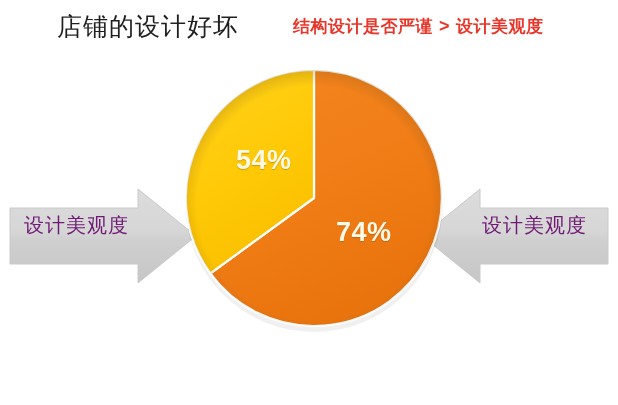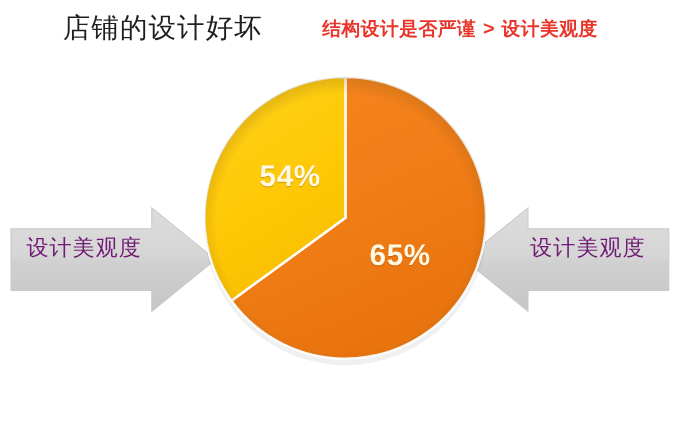--- a/index.html
+++ b/index.html
@@ -126,21 +126,21 @@
       <path d="M136,138 L136,10 A128,128 0 1,1 32.4,213.4 Z" fill="url(#orGrad)" stroke="#ffffff" stroke-width="2.2"></path>
 
       <path d="M136,138 L32.4,213.4 A128,128 0 0,1 136,10 Z" fill="url(#ylGrad)" stroke="#ffffff" stroke-width="2.2"></path>
 
       <circle cx="136" cy="138" r="128" fill="url(#shadow)"></circle>
     </svg>
   </div>
 
   <div class="pct pct-yellow">54%</div>
 
-  <div class="pct pct-orange">65%</div>
+  <div class="pct pct-orange">74%</div>
 
   <div class="foot">
     
     
 
     
     
   </div>
 
 </div>

